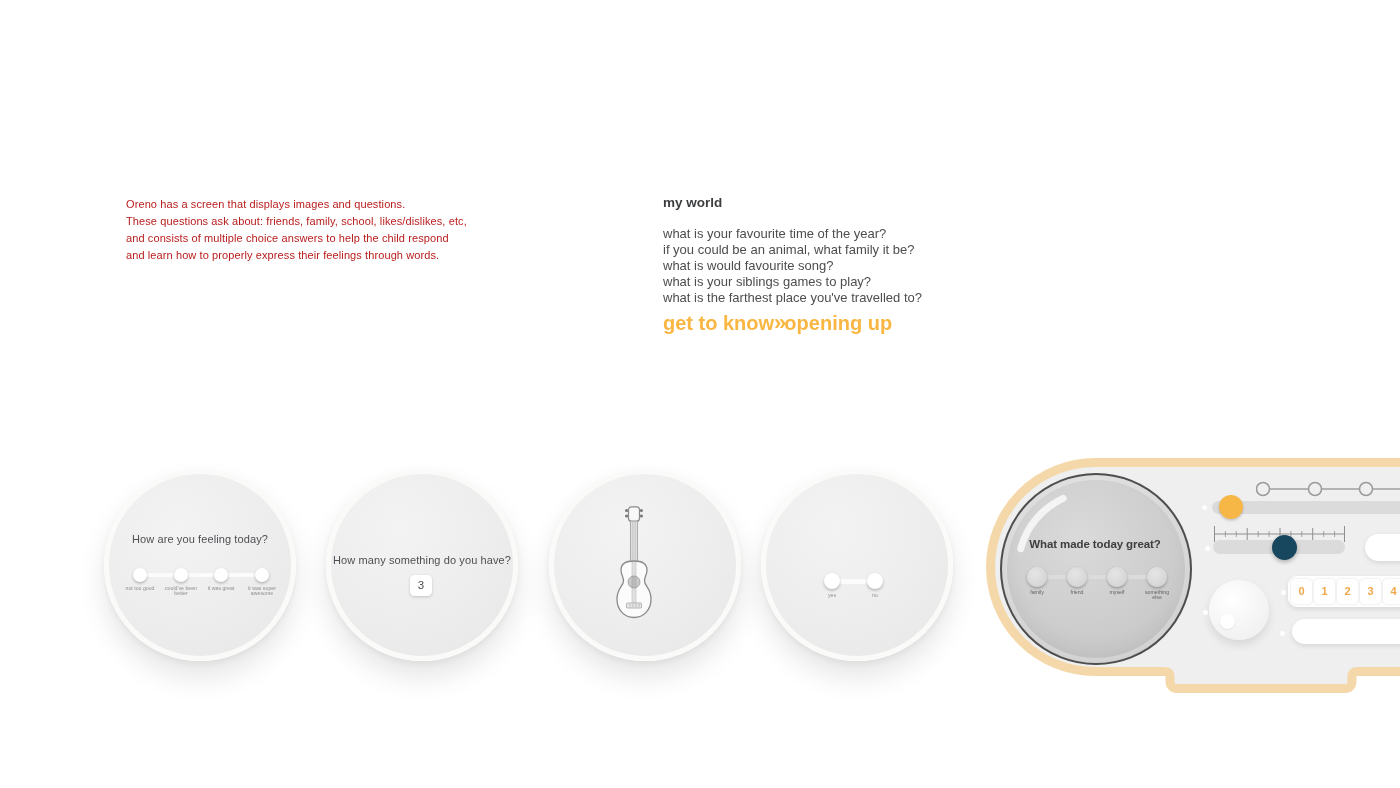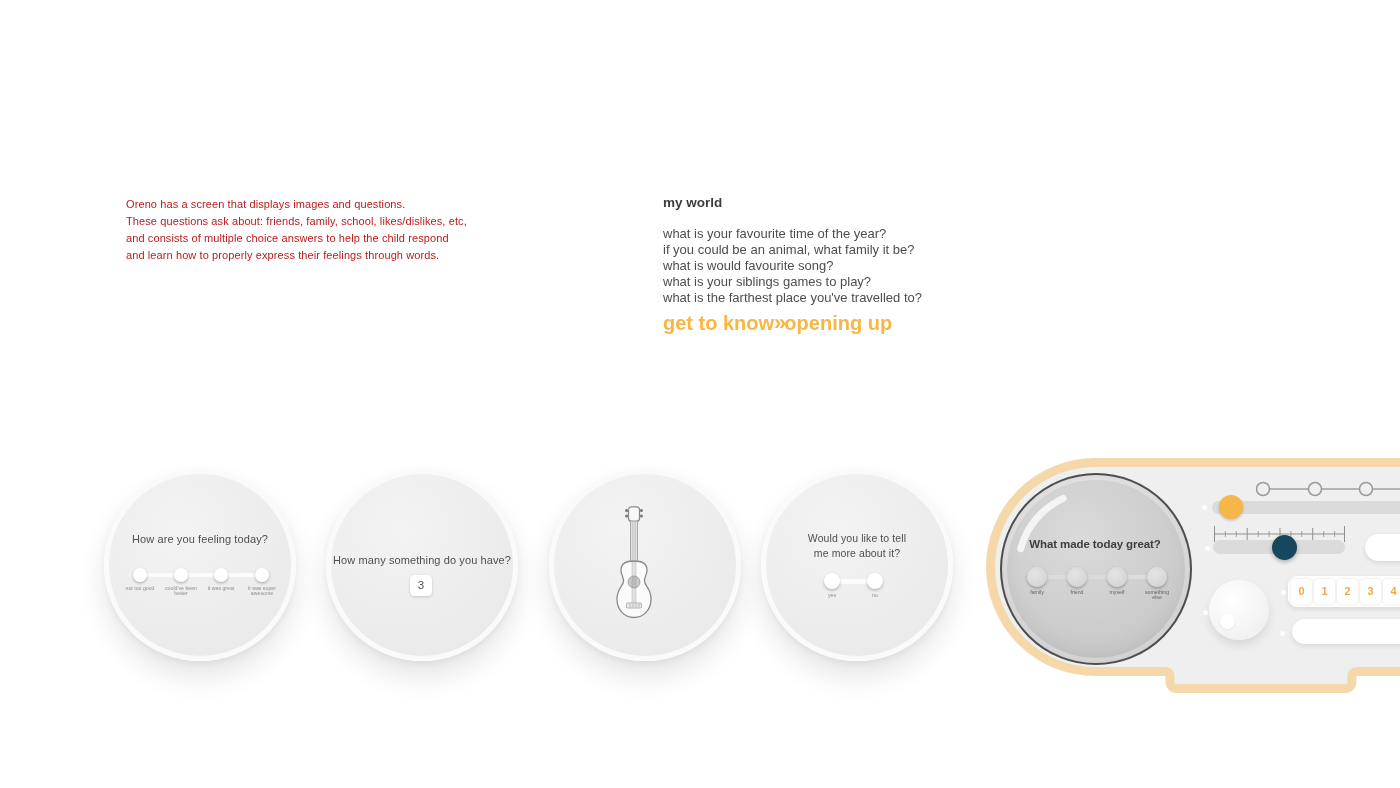--- a/index.html
+++ b/index.html
@@ -136,22 +136,20 @@
     <line x1="23" y1="15" x2="23" y2="97" stroke="#8C8C8C" stroke-width="0.5"></line>
     <line x1="24.8" y1="15" x2="24.8" y2="97" stroke="#8C8C8C" stroke-width="0.5"></line>
     <rect x="15.5" y="97" width="15" height="5" rx="1" fill="#E8E8E8" stroke="#9A9A9A" stroke-width="0.7"></rect>
     <line x1="19" y1="98" x2="19" y2="101" stroke="#9A9A9A" stroke-width="0.6"></line>
     <line x1="22" y1="98" x2="22" y2="101" stroke="#9A9A9A" stroke-width="0.6"></line>
     <line x1="25" y1="98" x2="25" y2="101" stroke="#9A9A9A" stroke-width="0.6"></line>
     <line x1="28" y1="98" x2="28" y2="101" stroke="#9A9A9A" stroke-width="0.6"></line>
   </svg>
 
   <div class="abs circle-card" style="left:761px; top:469px;"></div>
-  <div class="abs card-q pre" style="left:765px; top:531px; width:184px; font-size:10.5px; line-height:1.4;">Would you like to tell
-me more about it?</div>
   <div class="abs track-white" style="left:832px; top:578.5px; width:43px; height:5px;"></div>
   <div class="abs dot-white" style="left:824px; top:573px; width:16px; height:16px;"></div>
   <div class="abs dot-white" style="left:867px; top:573px; width:16px; height:16px;"></div>
   <div class="abs micro" style="left:812px; top:592px; width:40px;">yes</div>
   <div class="abs micro" style="left:855px; top:592px; width:40px;">no</div>
 
   <svg class="abs" style="left:985px; top:455px;" width="440" height="245" viewBox="0 0 440 245">
     <path d="M 440 7.5 L 110 7.5 A 104.5 104.5 0 0 0 110 216.5 L 180 216.5 Q 185 216.5 185 221.5 L 185 226 Q 185 233.5 192.5 233.5 L 359.5 233.5 Q 367 233.5 367 226 L 367 221.5 Q 367 216.5 372 216.5 L 440 216.5" fill="#EFEFEF" stroke="#F5D8A9" stroke-width="9" stroke-linejoin="round"></path>
   </svg>
 

